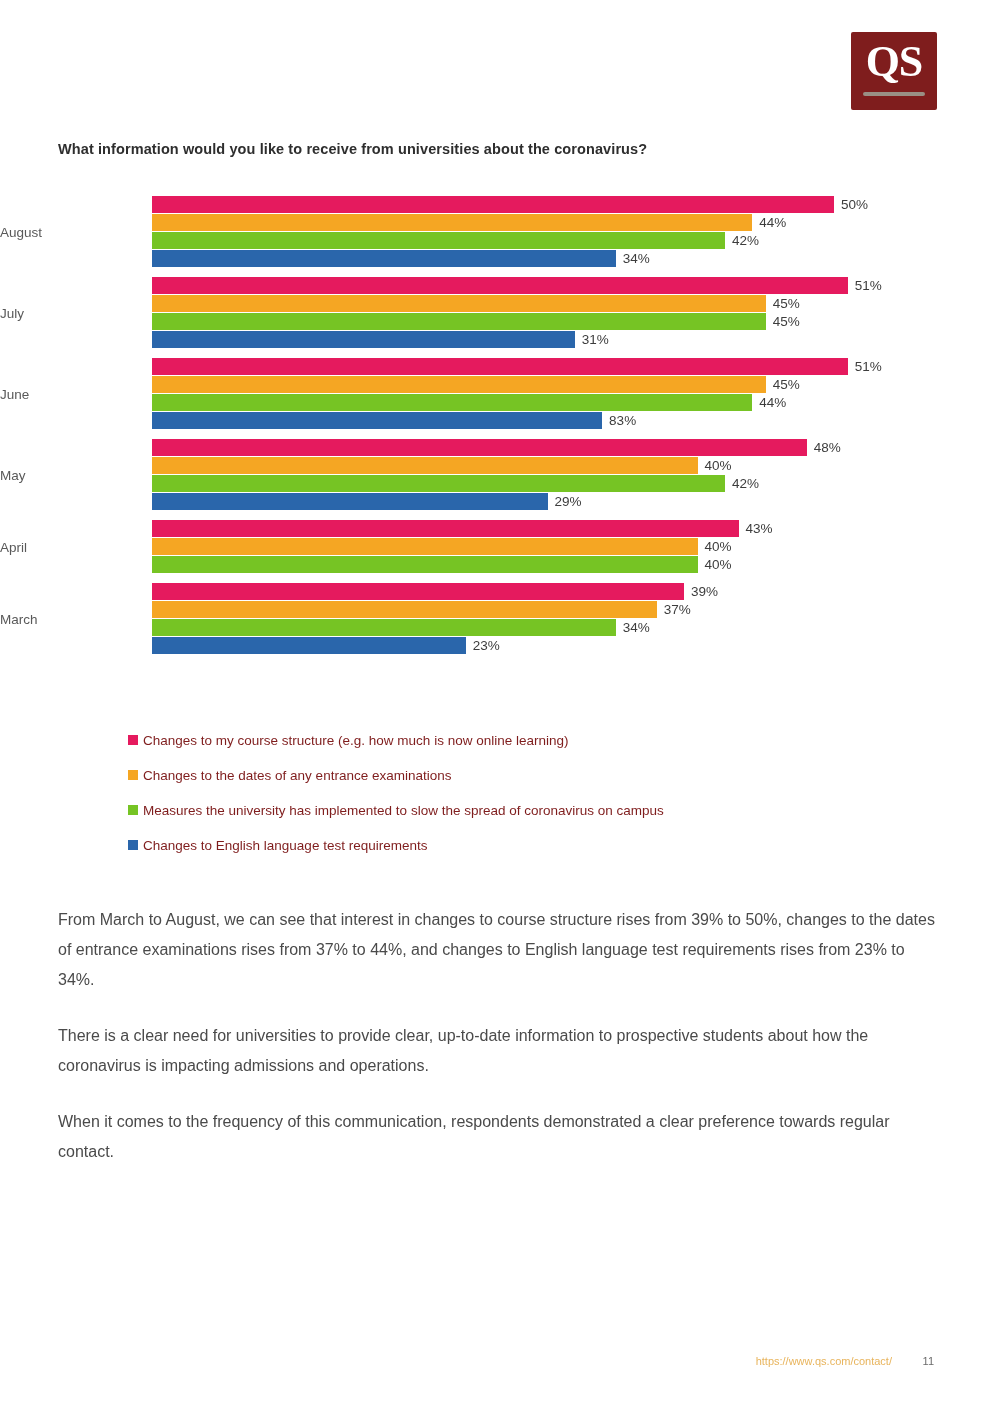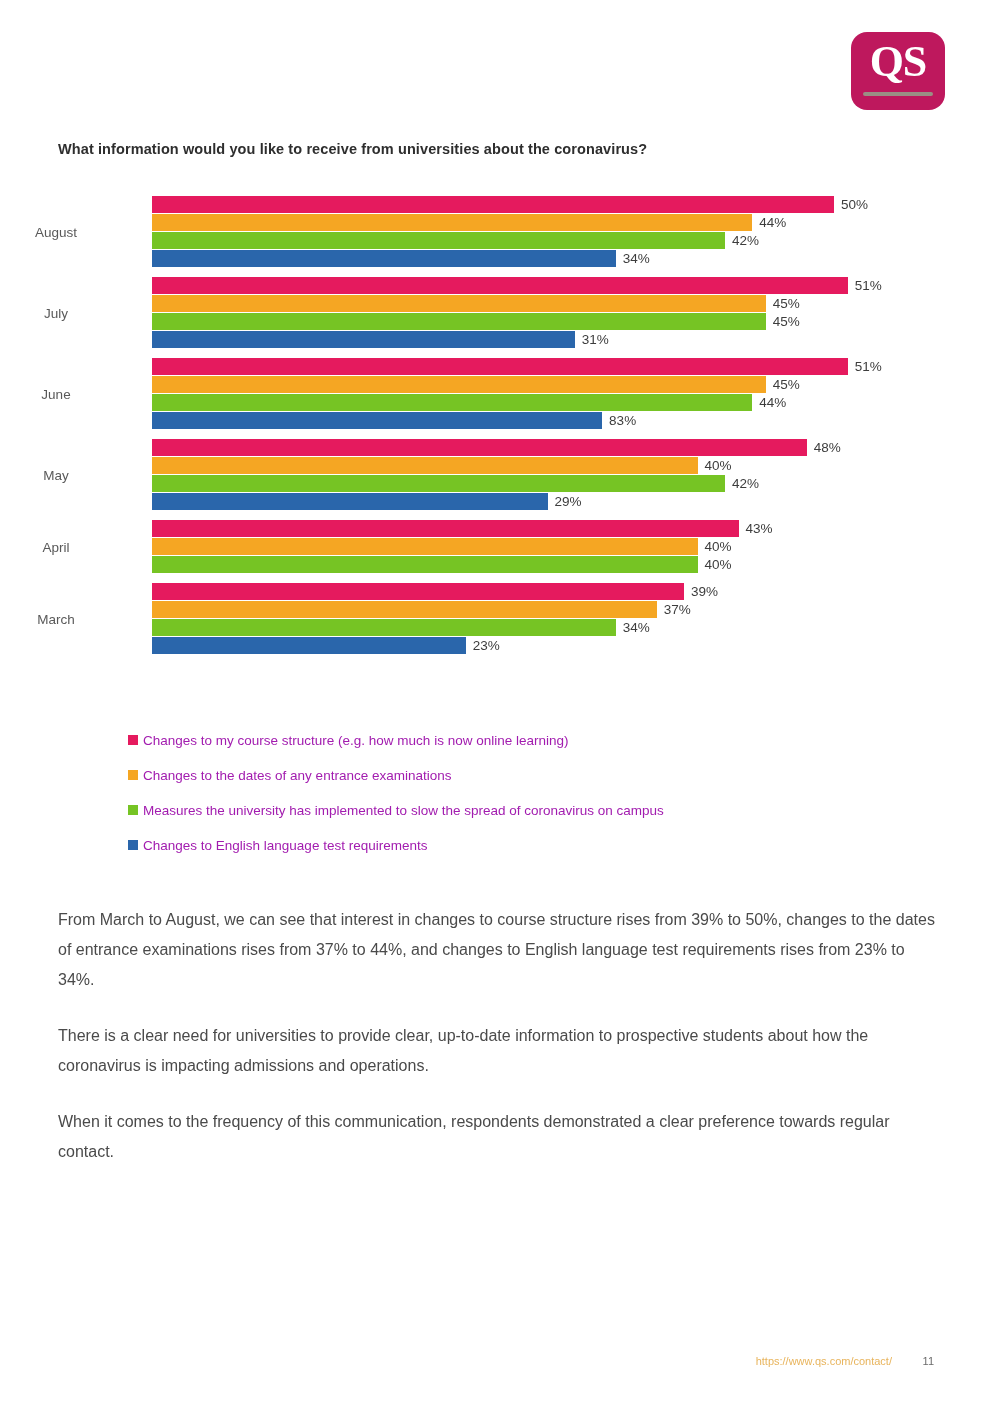--- a/index.html
+++ b/index.html
@@ -14,24 +14,24 @@
     font-family: "Liberation Sans", sans-serif;
     color: #333333;
     overflow: hidden;
   }
 
   
   .logo {
     position: absolute;
     left: 851px;
     top: 32px;
-    width: 94px;
+    width: 86px;
     height: 78px;
-    background: #be185d;
-    border-radius: 16px;
+    background: #7f1d1d;
+    border-radius: 2px;
   }
   .logo-text {
     position: absolute;
     top: 4px;
     left: 0;
     width: 100%;
     text-align: center;
     font-family: "Liberation Serif", serif;
     font-size: 44px;
     font-weight: 700;
@@ -68,21 +68,21 @@
     width: 992px;
   }
   .chart-group {
     position: relative;
     margin-bottom: 10px;
   }
   .group-label {
     position: absolute;
     left: 0;
     width: 112px;
-    text-align: center;
+    text-align: left;
     font-size: 13.5px;
     color: #595959;
     top: 50%;
     transform: translateY(-50%);
   }
   .bars {
     margin-left: 128px;
     position: relative;
   }
   .bar-row {
@@ -118,21 +118,21 @@
     margin-bottom: 13px;
   }
   .legend-swatch {
     width: 10px;
     height: 10px;
     flex: none;
     margin-right: 5px;
   }
   .legend-label {
     font-size: 13.5px;
-    color: #a21caf;
+    color: #7f1d1d;
     white-space: nowrap;
   }
 
   
   .body-copy {
     position: absolute;
     left: 58px;
     top: 905px;
     width: 877px;
   }

